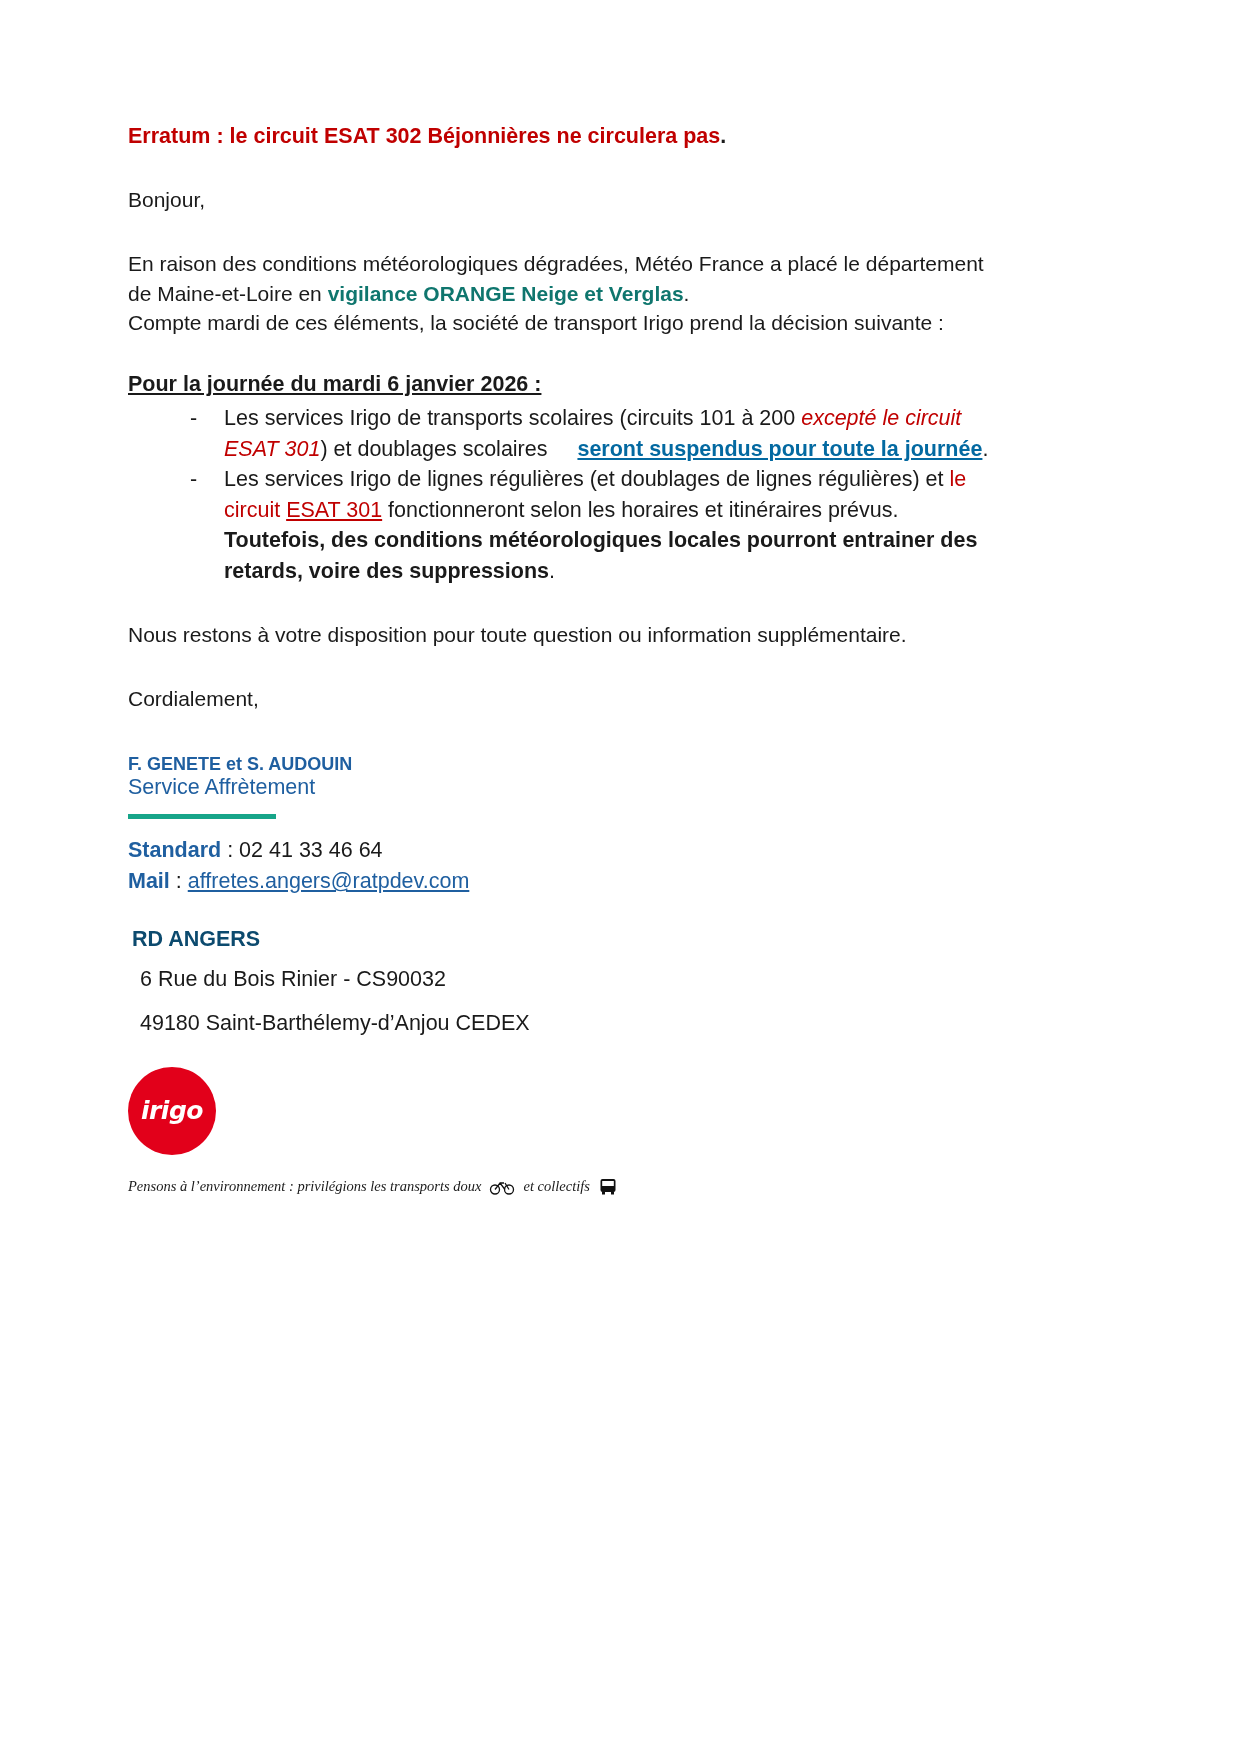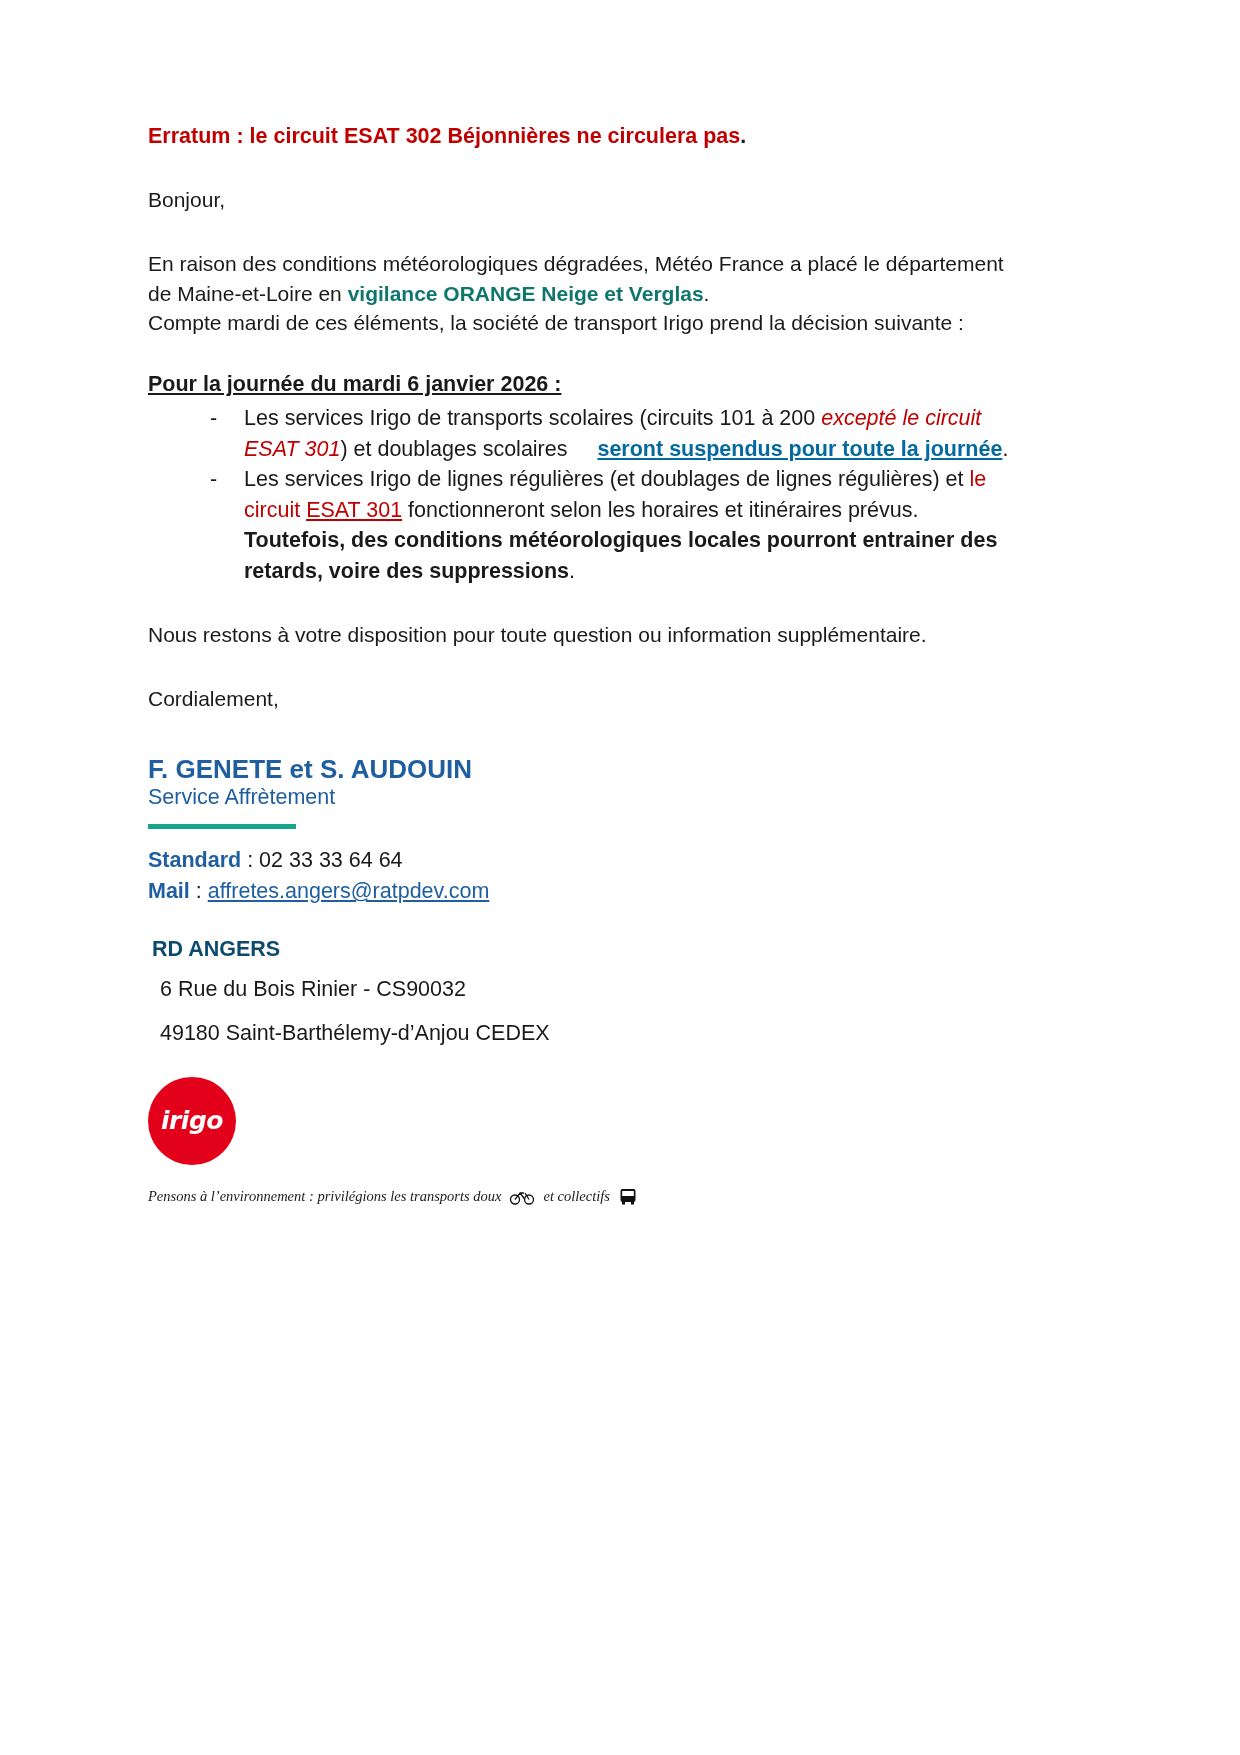--- a/index.html
+++ b/index.html
@@ -18,21 +18,21 @@
   .page {
     position: absolute;
     left: 0;
     top: 0;
     width: 1240px;
     height: 1755px;
     padding: 0;
   }
   .content {
     position: absolute;
-    left: 148px;
+    left: 128px;
     top: 122px;
     width: 880px;
   }
 
   .erratum {
     color: #c00000;
     font-weight: bold;
     font-size: 21.5px;
     line-height: 1.35;
     margin: 0 0 0 0;
@@ -99,21 +99,21 @@
     color: #c00000;
     text-decoration: underline;
   }
   .bold {
     font-weight: bold;
   }
 
   .sig-name {
     color: #1f5fa0;
     font-weight: bold;
-    font-size: 26px;
+    font-size: 18px;
     margin: 40px 0 0 0;
   }
   .sig-role {
     color: #1f5fa0;
     font-size: 21.5px;
     margin: 0;
   }
   .rule {
     width: 148px;
     height: 5px;
@@ -221,21 +221,21 @@
 
     <p class="para">Nous restons à votre disposition pour toute question ou information supplémentaire.</p>
 
     <p class="para">Cordialement,</p>
 
     <p class="sig-name">F. GENETE et S. AUDOUIN</p>
     <p class="sig-role">Service Affrètement</p>
 
     <div class="rule"></div>
 
-    <p class="contact-line"><span class="contact-label">Standard</span><span> : 02 33 33 64 64</span></p>
+    <p class="contact-line"><span class="contact-label">Standard</span><span> : 02 41 33 46 64</span></p>
 
     <p class="contact-line"><span class="contact-label">Mail</span><span> : </span><a class="mail-link" href="#">affretes.angers@ratpdev.com</a></p>
 
     <p class="addr-title">RD ANGERS</p>
     <p class="addr-line">6 Rue du Bois Rinier - CS90032</p>
     <p class="addr-line">49180 Saint-Barthélemy-d’Anjou CEDEX</p>
 
     <div class="logo-wrap">
       <div class="logo-circle"></div>
       <div class="logo-text">irigo</div>

